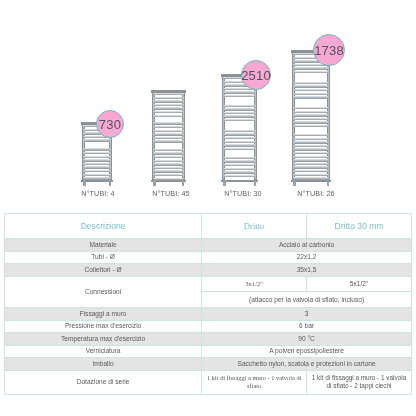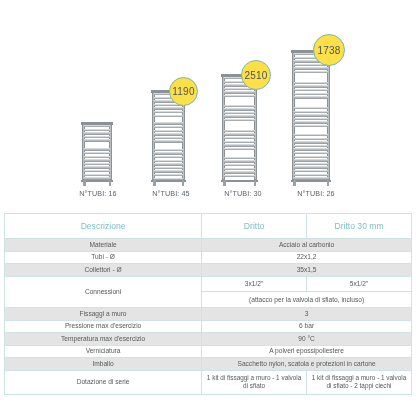--- a/index.html
+++ b/index.html
@@ -41,24 +41,24 @@
   }
   .rad-top{top:-2px;} .rad-bottom{bottom:-2px;}
   .foot{
     position:absolute;bottom:-6px;width:2.5px;height:6px;background:#9aa1a6;
   }
   .foot.l{left:1px;} .foot.r{right:1px;}
 
   .badge{
     position:absolute;
     border-radius:50%;
-    background:#fde047;
+    background:#f9a8d4;
     border:1.1px solid #72b8bd;
     display:flex;align-items:center;justify-content:center;
-    font-size:10px;color:#4d5459;letter-spacing:.2px;
+    font-size:13px;color:#4d5459;letter-spacing:.2px;
     z-index:5;
   }
 
   
   #table-wrap{position:absolute;left:4px;top:213px;width:408px;}
   table.spec{
     border-collapse:collapse;width:100%;
     table-layout:fixed;
     font-size:6.6px;
   }
@@ -72,21 +72,21 @@
   tr.head td{
     height:22px;
     color:#7fc0c4;
     font-size:8.6px;
     background:#ffffff;
     border-bottom:1px solid #cfe3e4;
   }
   tr.alt td{background:#e4e4e4;}
   tr.white td{background:#ffffff;}
   td.desc{width:49%;}
-  td.c1{width:25.5%;}
+  td.c1{width:25.5%;font-family:Liberation Serif, serif;}
   td.c2{width:25.5%;}
   .r-norm{height:12.6px;}
   .r-last{height:24px;}
   .two-line{font-size:6.4px;}
 </style>
 </head>
 <body>
 
 <div id="root">
 
@@ -110,21 +110,22 @@
             <div class="rung" style="top: 38.8px;"></div>
             <div class="rung" style="top: 42.4px;"></div>
             <div class="rung" style="top: 46px;"></div>
             <div class="rung" style="top: 49.6px;"></div>
             <div class="rung" style="top: 53.2px;"></div>
           </div>
         <div class="rad-bottom"></div>
         <div class="foot l"></div>
         <div class="foot r"></div>
       </div>
-      <div class="rad-label">N°TUBI: 16</div>
+      <div class="badge" style="left:26px;bottom:62px;width:26px;height:26px;">730</div>
+      <div class="rad-label">N°TUBI: 4</div>
     </div>
 
     <div class="rad-group" style="left:140px;width:62px;height:200px;">
       <div class="rad-body" style="left:12px;width:33px;height:88px;">
         <div class="rad-top"></div>
         <div class="rail left"></div>
         <div class="rail right"></div>
         <div class="rungs">
             <div class="rung" style="top: 1px;"></div>
             <div class="rung" style="top: 4.6px;"></div>
@@ -146,21 +147,20 @@
             <div class="rung" style="top: 71.2px;"></div>
             <div class="rung" style="top: 74.8px;"></div>
             <div class="rung" style="top: 78.4px;"></div>
             <div class="rung" style="top: 82px;"></div>
             <div class="rung" style="top: 85.6px;"></div>
           </div>
         <div class="rad-bottom"></div>
         <div class="foot l"></div>
         <div class="foot r"></div>
       </div>
-      <div class="badge" style="left:29px;bottom:94px;width:27px;height:27px;">1190</div>
       <div class="rad-label">N°TUBI: 45</div>
     </div>
 
     <div class="rad-group" style="left:210px;width:66px;height:200px;">
       <div class="rad-body" style="left:12px;width:35px;height:104px;">
         <div class="rad-top"></div>
         <div class="rail left"></div>
         <div class="rail right"></div>
         <div class="rungs">
             <div class="rung" style="top: 1px;"></div>

